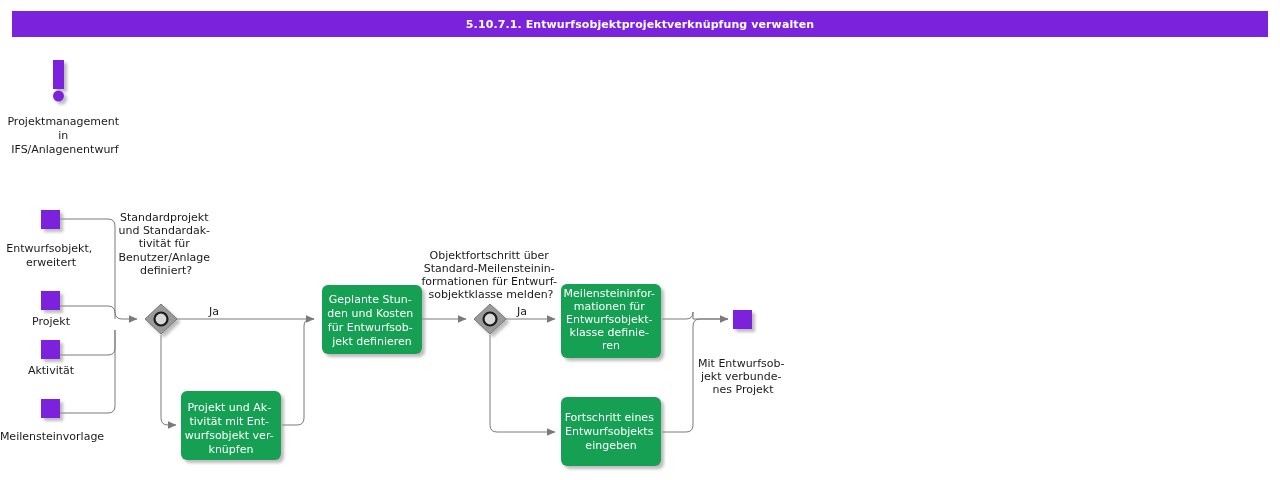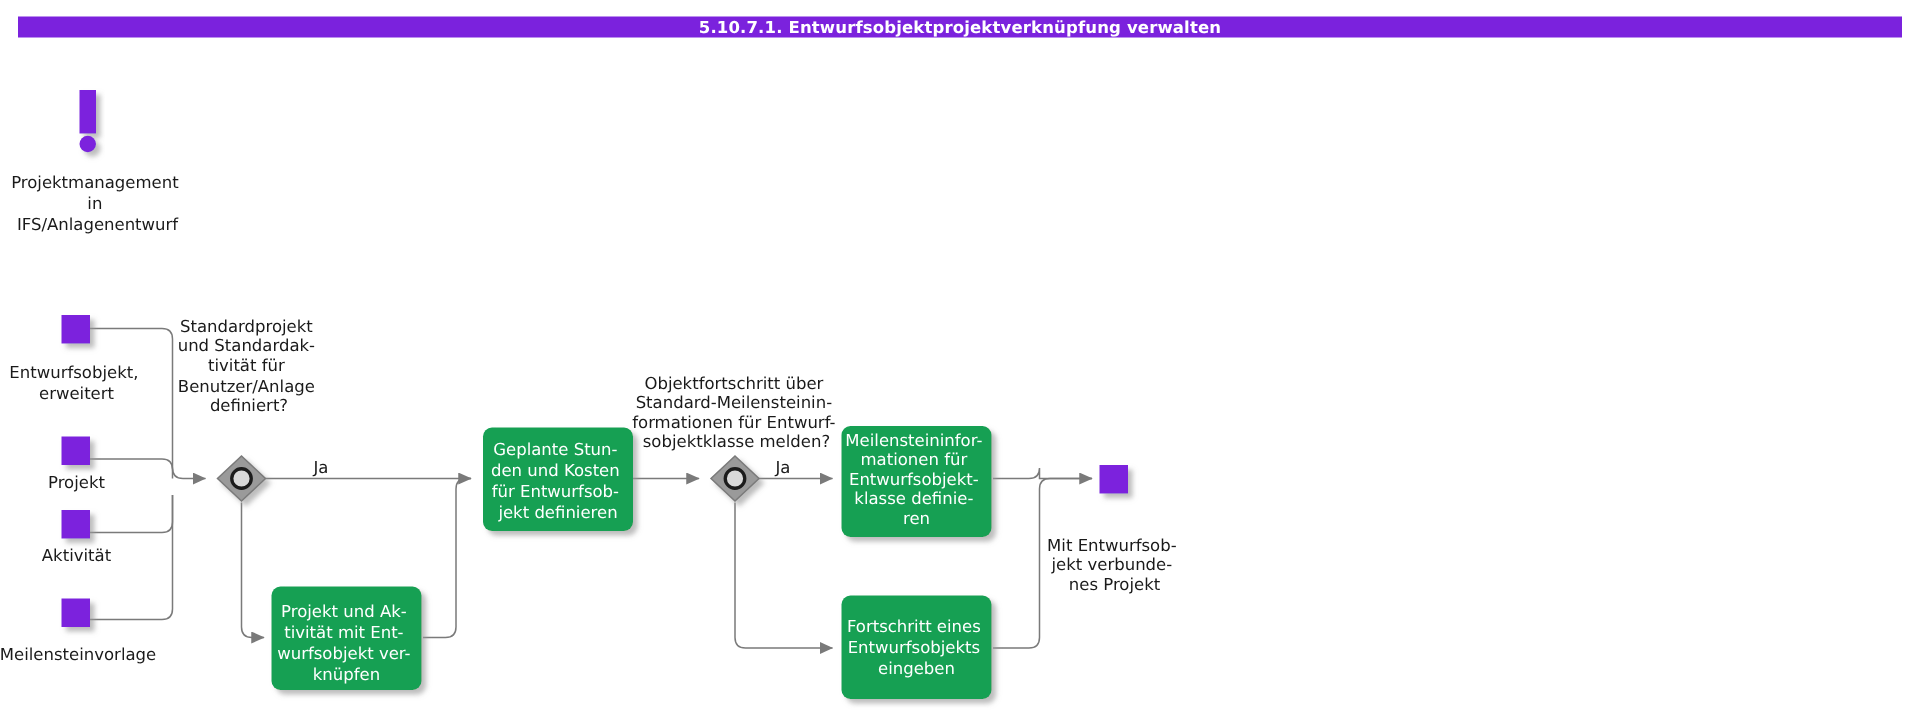--- a/index.html
+++ b/index.html
@@ -12,21 +12,21 @@
     height: 480px;
     position: relative;
     font-family: "DejaVu Sans", sans-serif;
     overflow: hidden;
   }
   #titlebar {
     position: absolute;
     left: 12px;
     top: 11px;
     width: 1256px;
-    height: 14px;
+    height: 26px;
     background: #7B22DD;
     color: #ffffff;
     font-size: 11px;
     font-weight: bold;
     display: flex;
     align-items: center;
     justify-content: center;
     letter-spacing: 0.1px;
   }
   #canvas {

